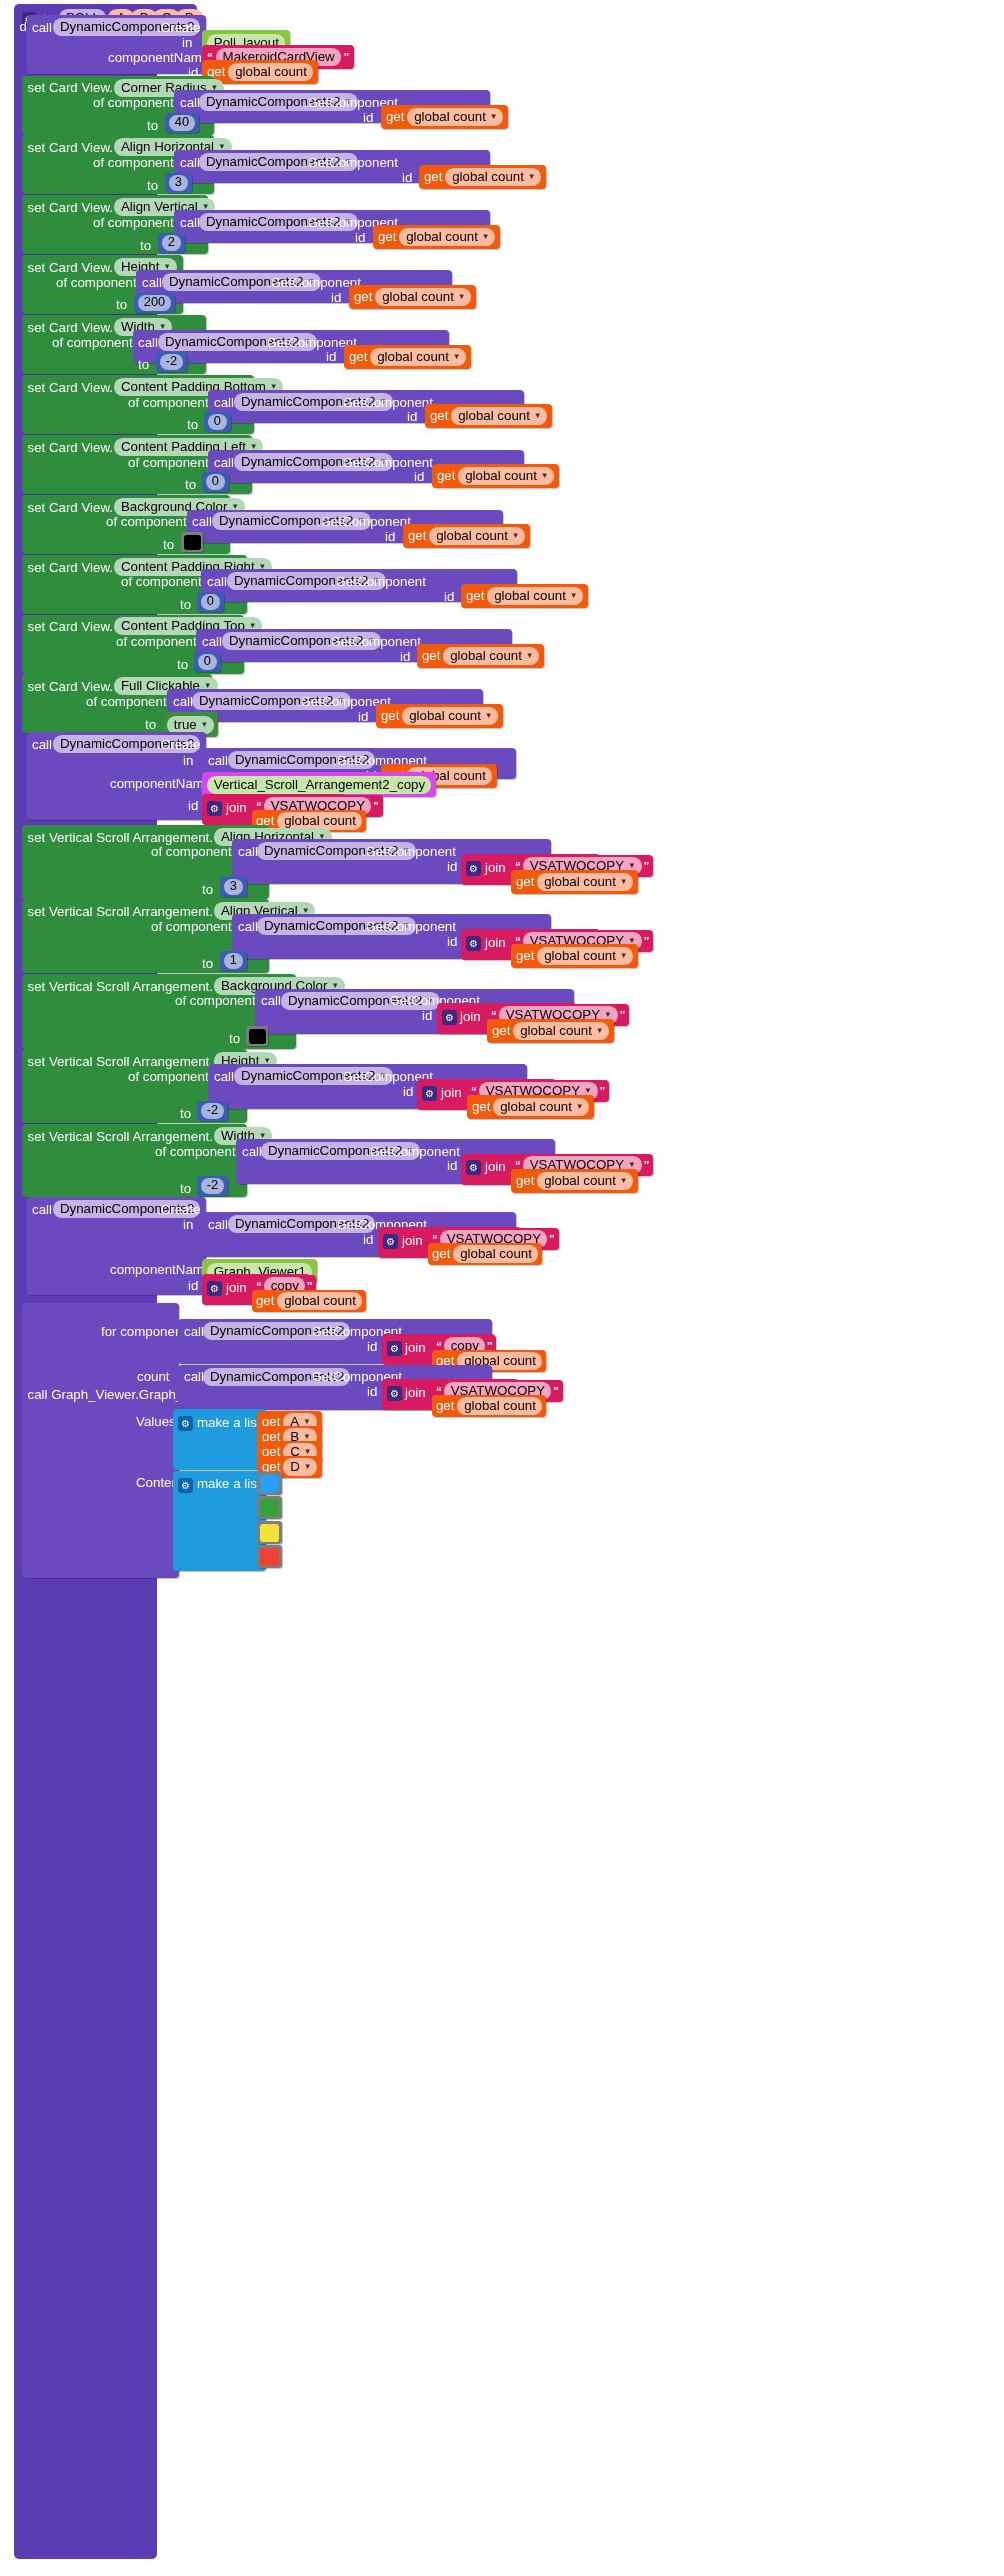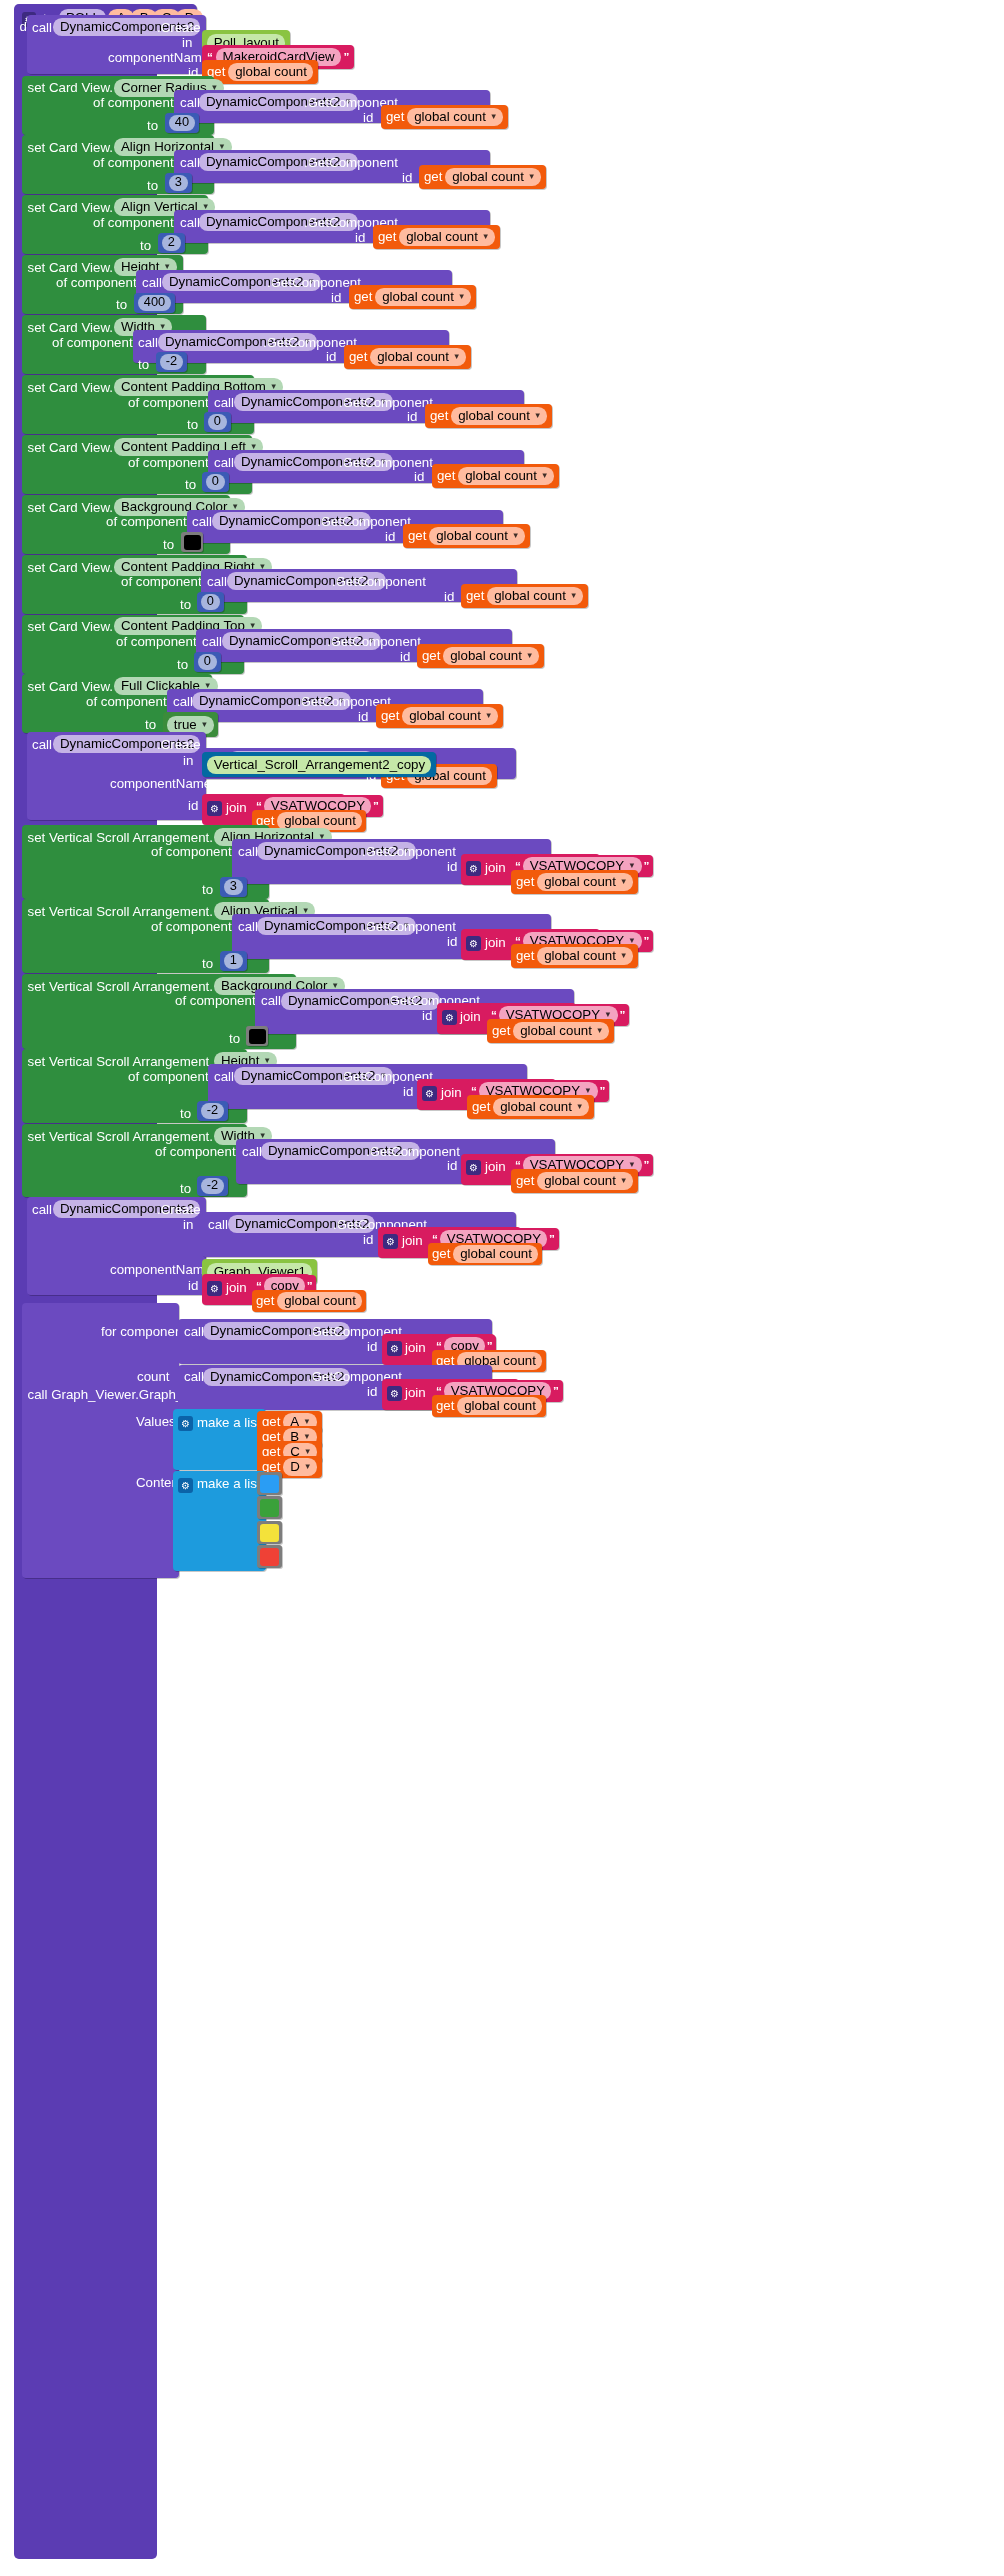--- a/index.html
+++ b/index.html
@@ -187,21 +187,21 @@
     <div class="blk lbl" style="left:142px; top:276px;">call</div>
     <div class="blk field f-purple" style="left:162px; top:273px;">DynamicComponents2<span class="caret">▼</span></div>
     <div class="blk lbl" style="left:267px; top:276px;">.GetComponent</div>
     <div class="blk lbl" style="left:331px; top:291px;">id</div>
     <div class="blk c-orange shadow" style="left:349px; top:285px; border-radius:3.9px; padding:2.9px 4.9px; display:flex; align-items:center; gap:2.9px;">
     <span class="lbl">get</span>
     <span class="field f-orange">global count<span class="caret">▼</span></span>
       </div>
       <div class="blk lbl" style="left:116px; top:298px;">to</div>
       <div class="num shadow" style="left:134px; top:293px;">
-    <span>400</span>
+    <span>200</span>
       </div>
       <div class="blk c-green shadow" style="left:21.6px; top:315px; width:184px; height:59px; border-radius:3.9px;"></div>
       <div class="blk lbl" style="left:27.5px; top:321px;">set Card View.</div>
       <div class="blk field f-green" style="left:114px; top:318px;">Width<span class="caret">▼</span></div>
       <div class="blk lbl" style="left:52px; top:336px;">of component</div>
       <div class="blk c-purple2 shadow" style="left:133px; top:330px; width:316px; height:33px; border-radius:3.9px;"></div>
     <div class="blk lbl" style="left:138px; top:336px;">call</div>
     <div class="blk field f-purple" style="left:158px; top:333px;">DynamicComponents2<span class="caret">▼</span></div>
     <div class="blk lbl" style="left:263px; top:336px;">.GetComponent</div>
     <div class="blk lbl" style="left:326px; top:350px;">id</div>
@@ -327,21 +327,21 @@
   <div class="blk c-purple2 shadow" style="left:202px; top:748px; width:314px; height:31px; border-radius:3.9px;"></div>
   <div class="blk lbl" style="left:208px; top:754px;">call</div>
   <div class="blk field f-purple" style="left:228px; top:751px;">DynamicComponents2</div>
   <div class="blk lbl" style="left:333px; top:754px;">.GetComponent</div>
   <div class="blk lbl" style="left:366px; top:769px;">id</div>
   <div class="blk c-orange shadow" style="left:381px; top:764px; border-radius:3.9px; padding:2.9px 4.9px; display:flex; align-items:center; gap:2.9px;">
     <span class="lbl">get</span>
     <span class="field f-orange">global count</span>
   </div>
 
-  <div class="blk shadow" style="left:202px; top:752px; background:#0369a1; border-radius:3.9px; padding:2.9px 4.9px;">
+  <div class="blk shadow" style="left:202px; top:772px; background:#d946ef; border-radius:3.9px; padding:2.9px 4.9px;">
     <span class="field f-lgreen">Vertical_Scroll_Arrangement2_copy</span>
   </div>
 
   <div class="blk c-pink shadow" style="left:202px; top:794px; width:143px; height:31px; border-radius:3.9px;"></div>
   <div class="blk" style="left:207px; top:798px;">
     <span class="mutator-pink">⚙</span>
   </div>
   <div class="blk lbl" style="left:226px; top:801px;">join</div>
   <div class="blk c-pink shadow" style="left:252px; top:795px; border-radius:3.9px; padding:2px 3.9px; display:flex; align-items:center; gap:2px;">
     <span class="quote">“</span>

